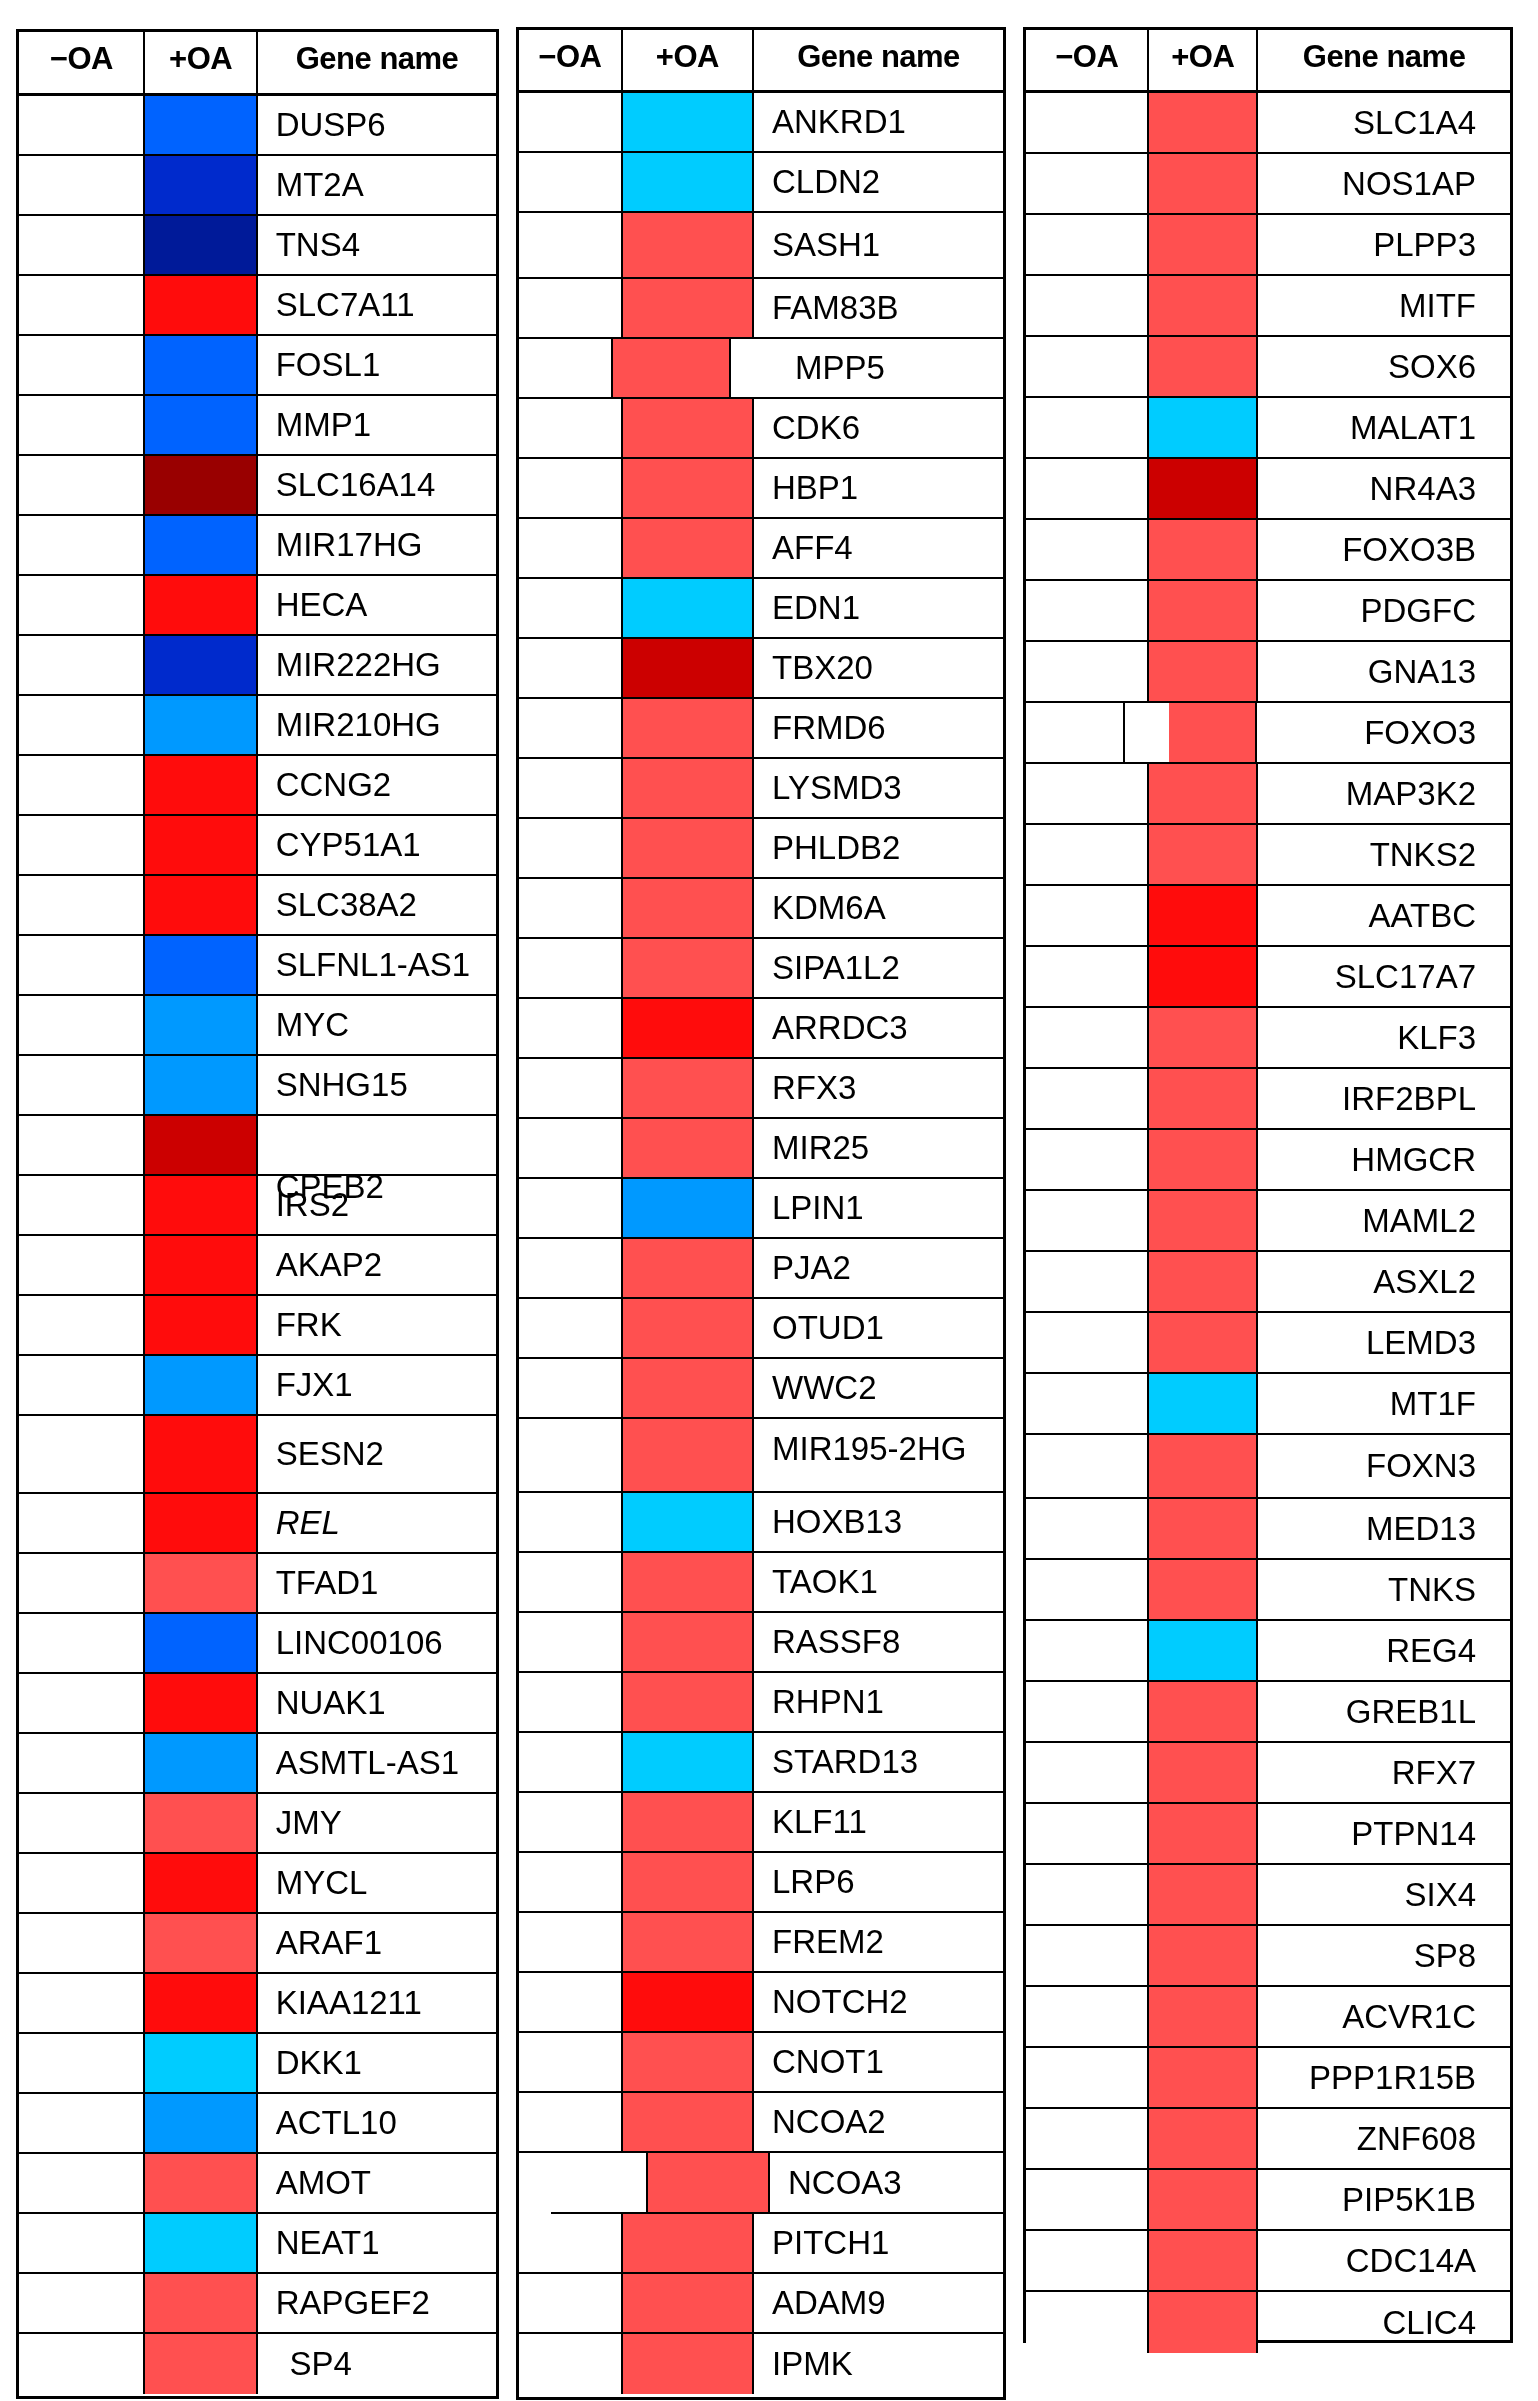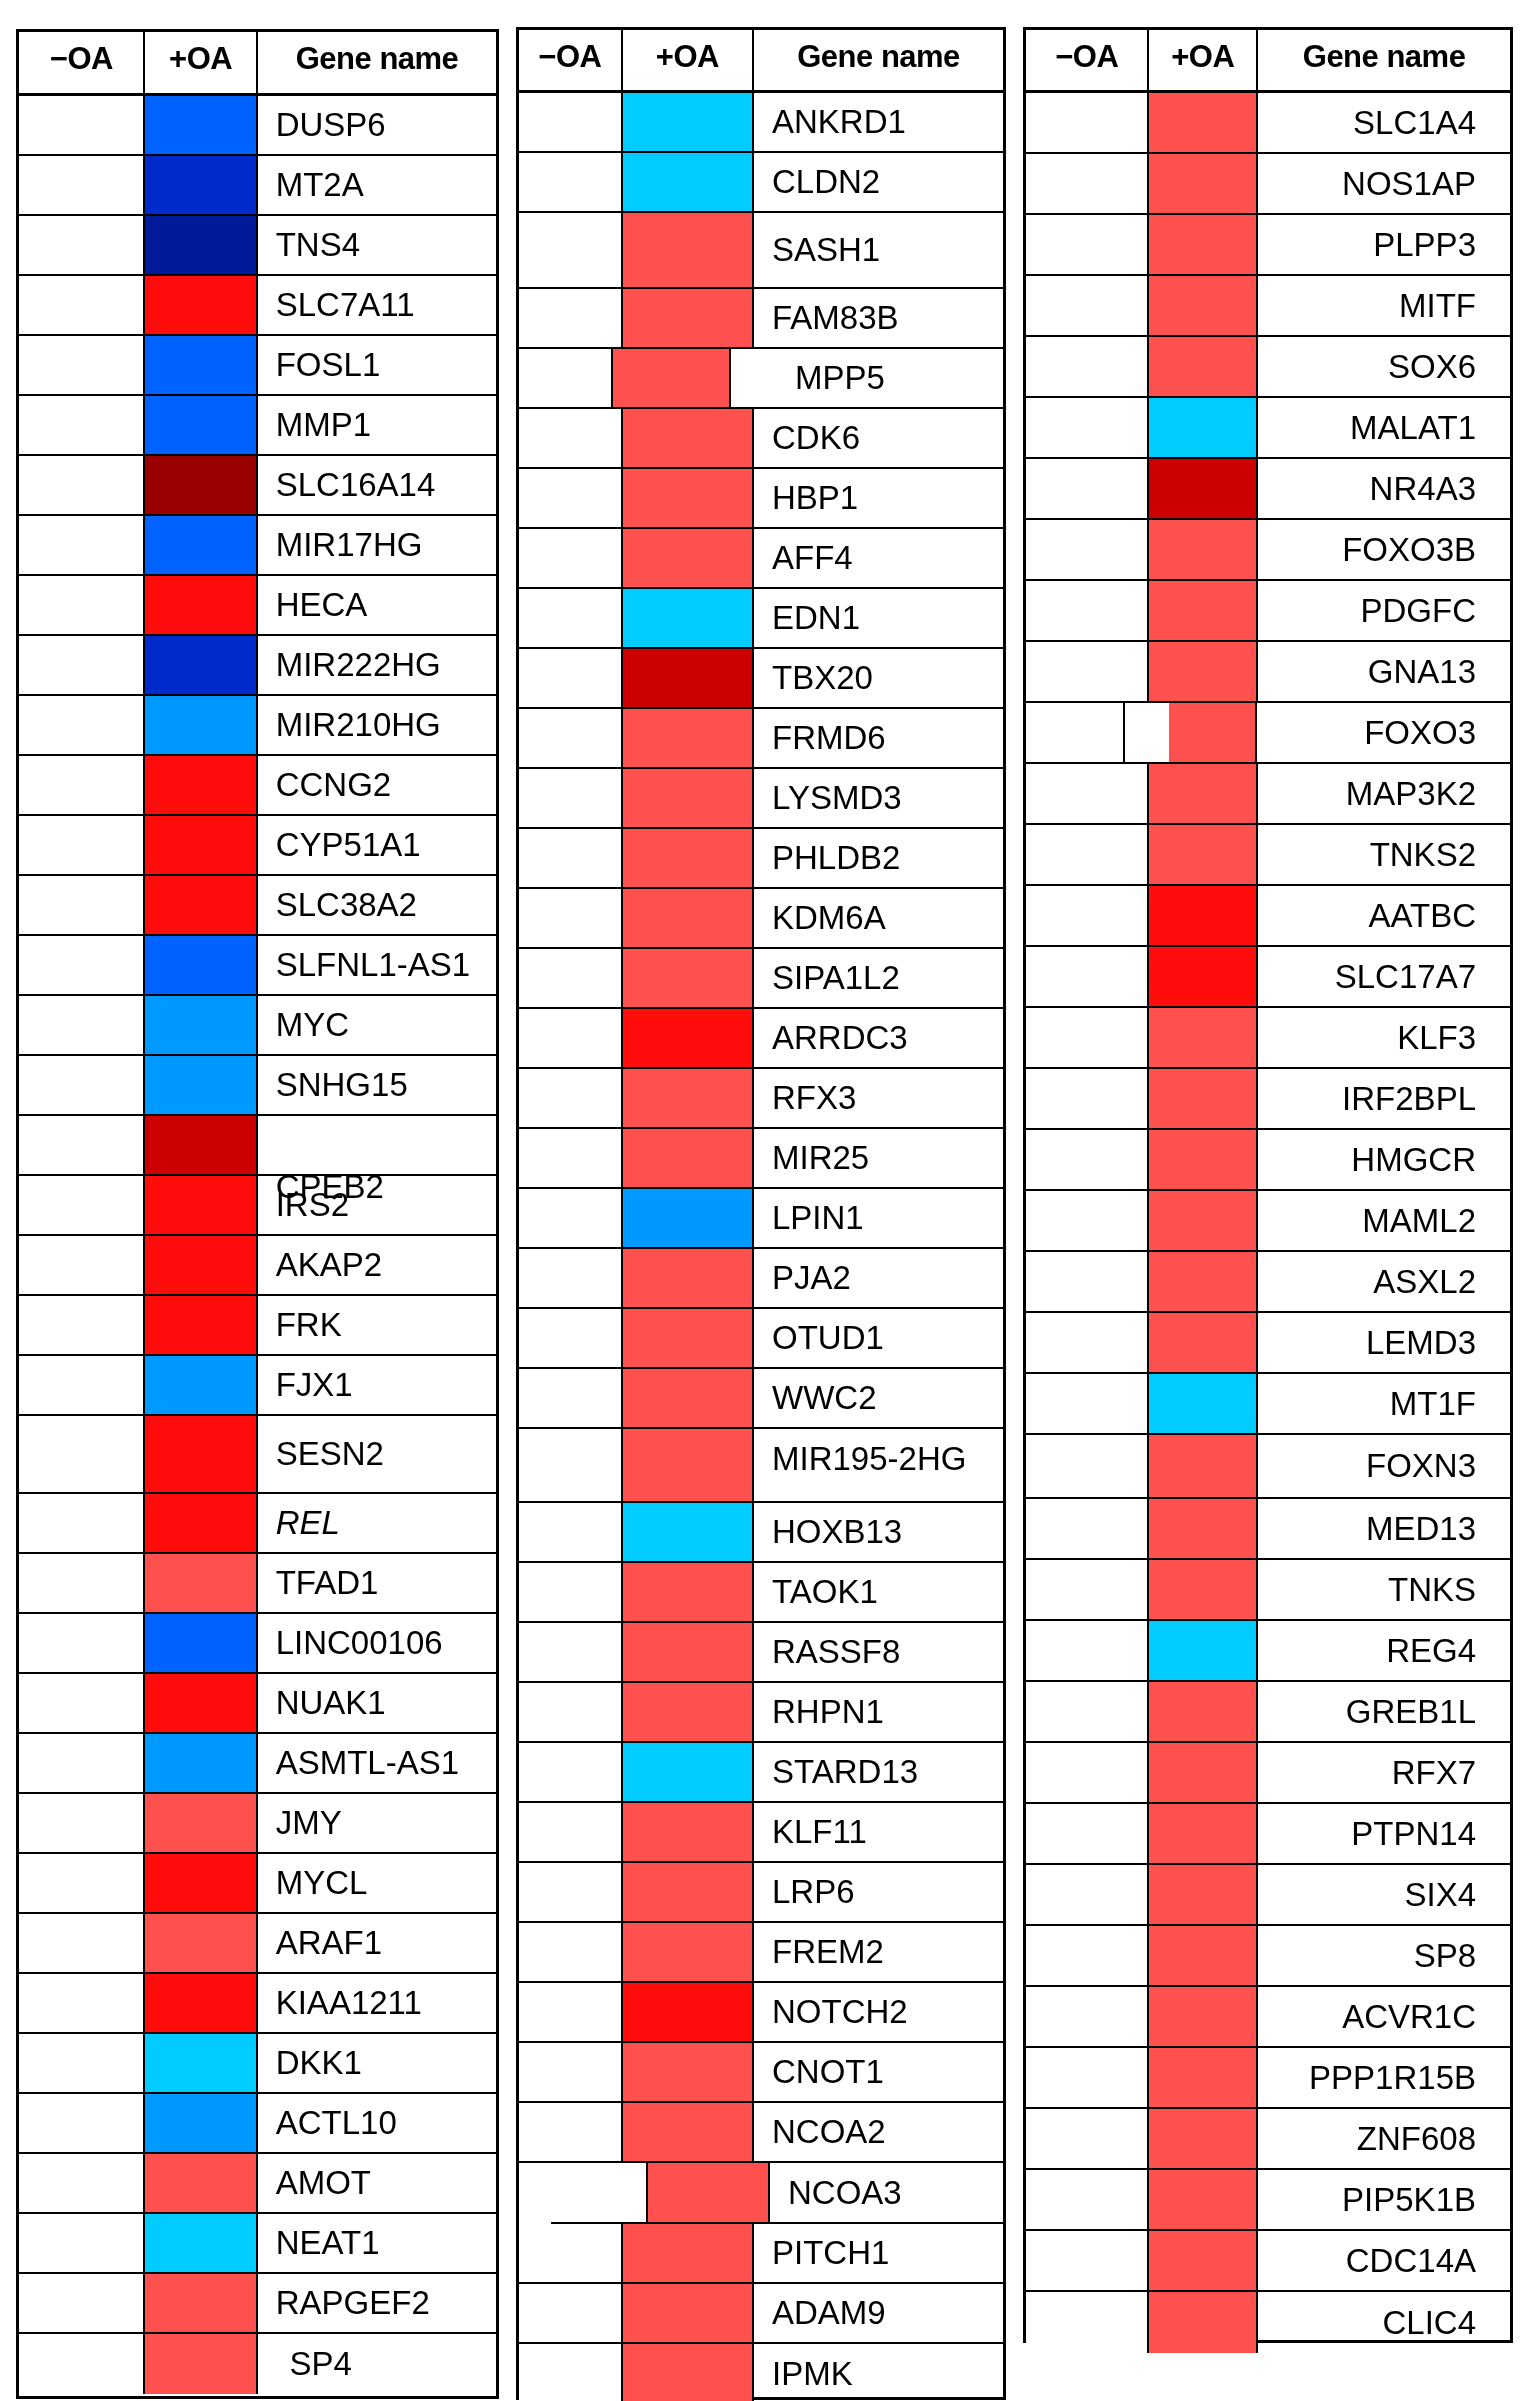--- a/index.html
+++ b/index.html
@@ -228,21 +228,21 @@
       <div class="row" style="height: 60px;">
         <div class="cell" style="width: 105px; background: rgb(255, 255, 255);"></div>
         <div class="cell" style="width: 133px; background: rgb(0, 204, 255);"></div>
         <div class="cell gene" style="width: 252px;">ANKRD1</div>
       </div>
       <div class="row" style="height: 60px;">
         <div class="cell" style="width: 105px; background: rgb(255, 255, 255);"></div>
         <div class="cell" style="width: 133px; background: rgb(0, 204, 255);"></div>
         <div class="cell gene" style="width: 252px;">CLDN2</div>
       </div>
-      <div class="row" style="height: 76px;">
+      <div class="row" style="height: 66px;">
         <div class="cell" style="width: 105px; background: rgb(255, 255, 255);"></div>
         <div class="cell" style="width: 133px; background: rgb(255, 80, 80);"></div>
         <div class="cell gene" style="width: 252px;">SASH1</div>
       </div>
       <div class="row" style="height: 60px;">
         <div class="cell" style="width: 105px; background: rgb(255, 255, 255);"></div>
         <div class="cell" style="width: 133px; background: rgb(255, 80, 80);"></div>
         <div class="cell gene" style="width: 252px;">FAM83B</div>
       </div>
       <div class="row" style="height: 60px;">

